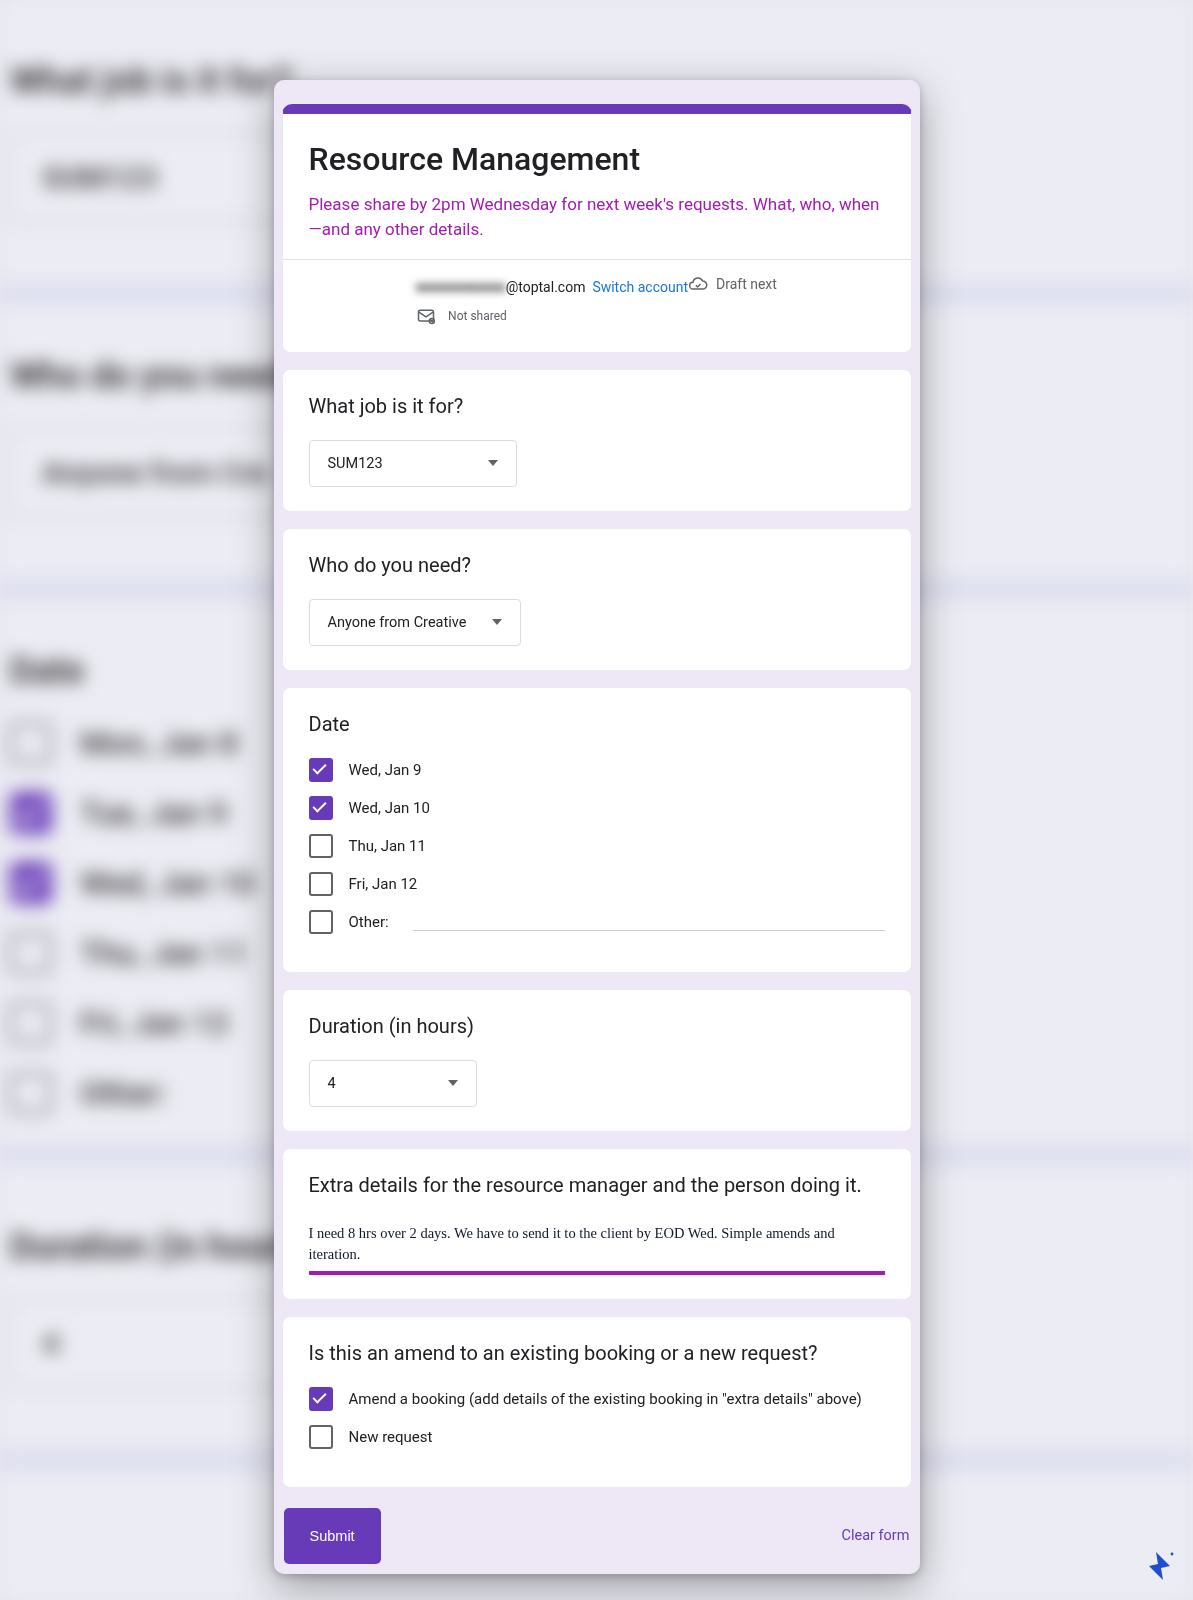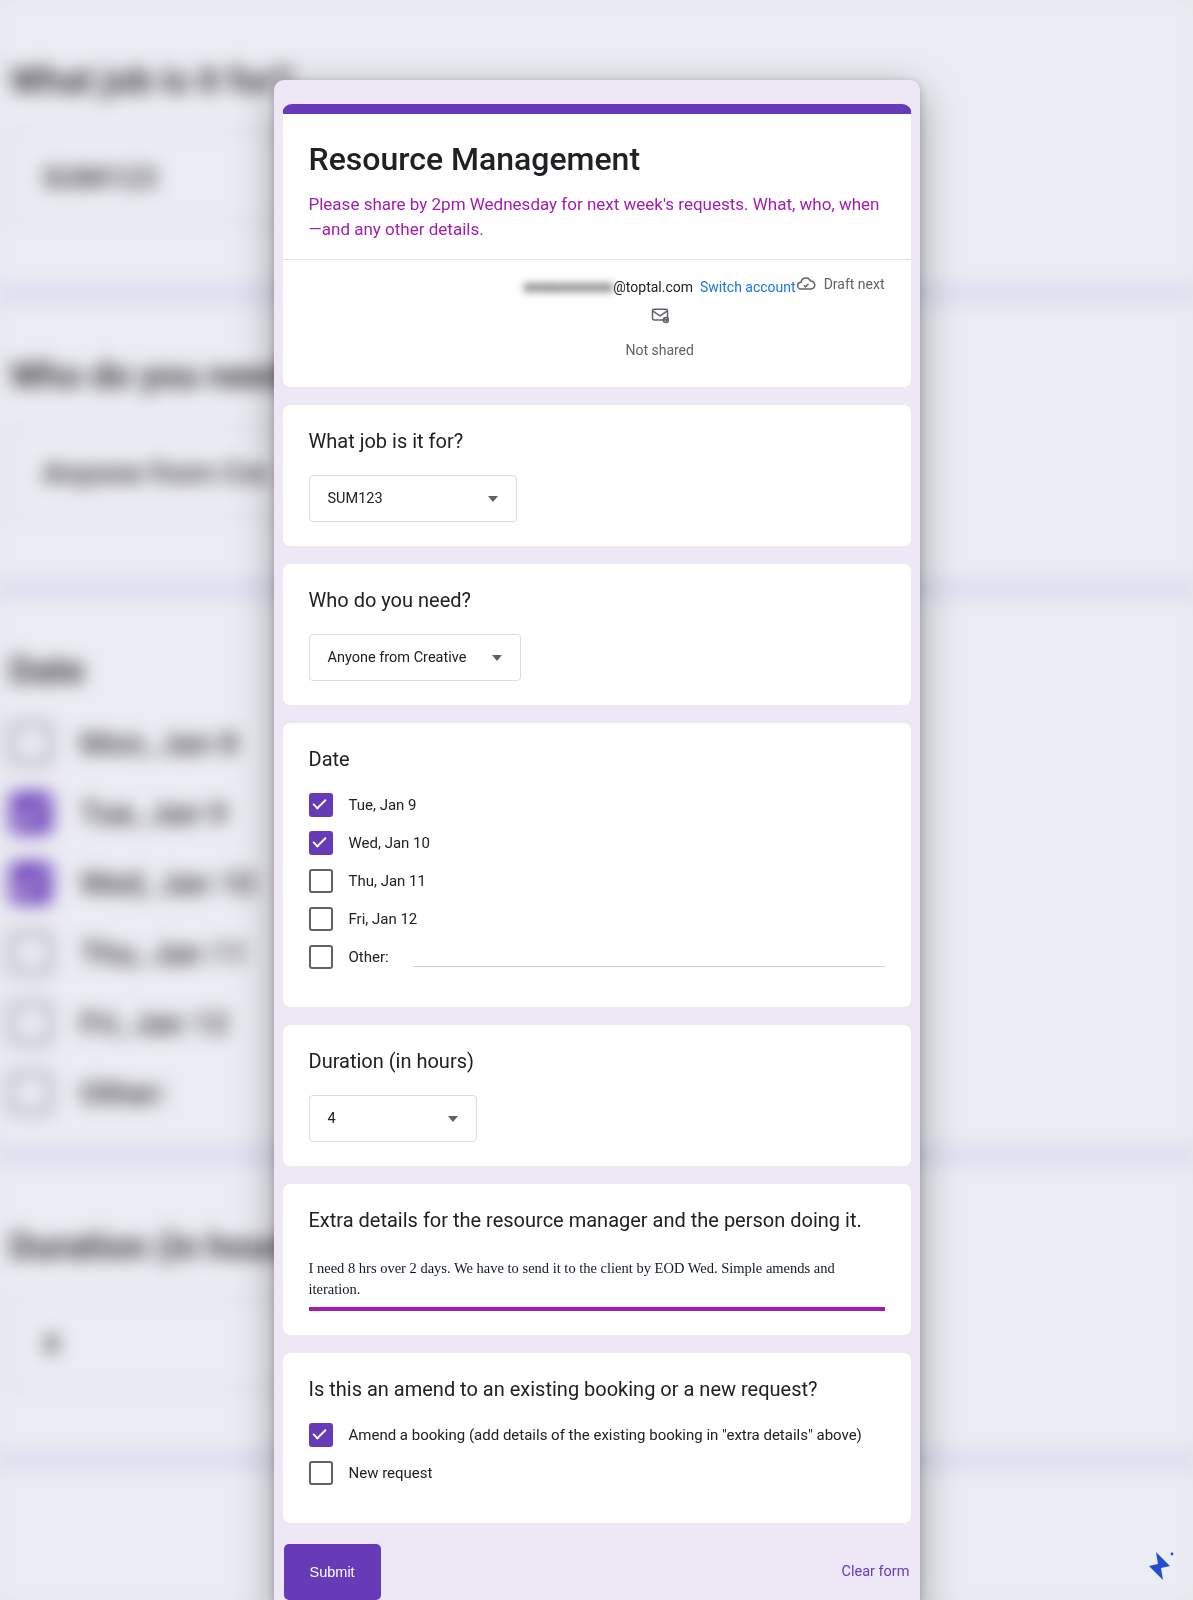--- a/index.html
+++ b/index.html
@@ -65,26 +65,26 @@
   }
   .card.header{
     padding-top:20px;
     border-top:10px solid var(--purple);
     border-top-left-radius:10px;
     border-top-right-radius:10px;
   }
   h1.title{font-size:32px;font-weight:500;margin:6px 0 14px 0;}
   .desc{font-size:17px;line-height:1.45;color:#a21caf;}
   .divider{border-top:1px solid #e0e0e0;margin:18px -26px 14px -26px;}
-  .acct-row{display:flex;justify-content:flex-end;align-items:flex-start;font-size:14px;}
+  .acct-row{display:flex;justify-content:center;align-items:flex-start;font-size:14px;}
   .acct-left{line-height:1.9;}
   .email-blur{display:inline-block;filter:blur(4px);letter-spacing:.5px;color:#444;}
   .link{color:var(--link);text-decoration:none;cursor:pointer;}
   .draft{display:flex;align-items:center;gap:8px;color:var(--grey-text);}
-  .notshared{display:flex;align-items:center;gap:12px;color:var(--grey-text);margin-top:4px;font-size:14px;flex-direction:column;}
+  .notshared{display:flex;align-items:center;gap:12px;color:var(--grey-text);margin-top:4px;font-size:12px;}
   .icon{width:20px;height:20px;flex:none;}
   .qlabel{font-size:20px;font-weight:400;margin-bottom:22px;}
   .dropdown{
     display:inline-flex;align-items:center;justify-content:space-between;
     border:1px solid var(--light-border);border-radius:4px;
     padding:14px 18px;min-width:170px;font-size:14.5px;color:#202124;cursor:pointer;
   }
   .caret{margin-left:26px;}
   .checkbox-row{display:flex;align-items:center;gap:16px;font-size:15px;margin:14px 0;}
   .cb{width:20px;height:20px;border:2px solid #5f6368;border-radius:3px;flex:none;position:relative;cursor:pointer;}
@@ -194,21 +194,21 @@
         <svg class="caret" width="10" height="6" viewBox="0 0 10 6">
             <path d="M0 0l5 6 5-6z" fill="#5f6368"></path>
           </svg>
       </div>
     </div>
 
     <div class="card">
       <div class="qlabel">Date</div>
       <div class="checkbox-row">
         <div class="cb checked"></div>
-        <span>Tue, Jan 9</span>
+        <span>Wed, Jan 9</span>
       </div>
       <div class="checkbox-row">
         <div class="cb checked"></div>
         <span>Wed, Jan 10</span>
       </div>
       <div class="checkbox-row">
         <div class="cb"></div>
         <span>Thu, Jan 11</span>
       </div>
       <div class="checkbox-row">

